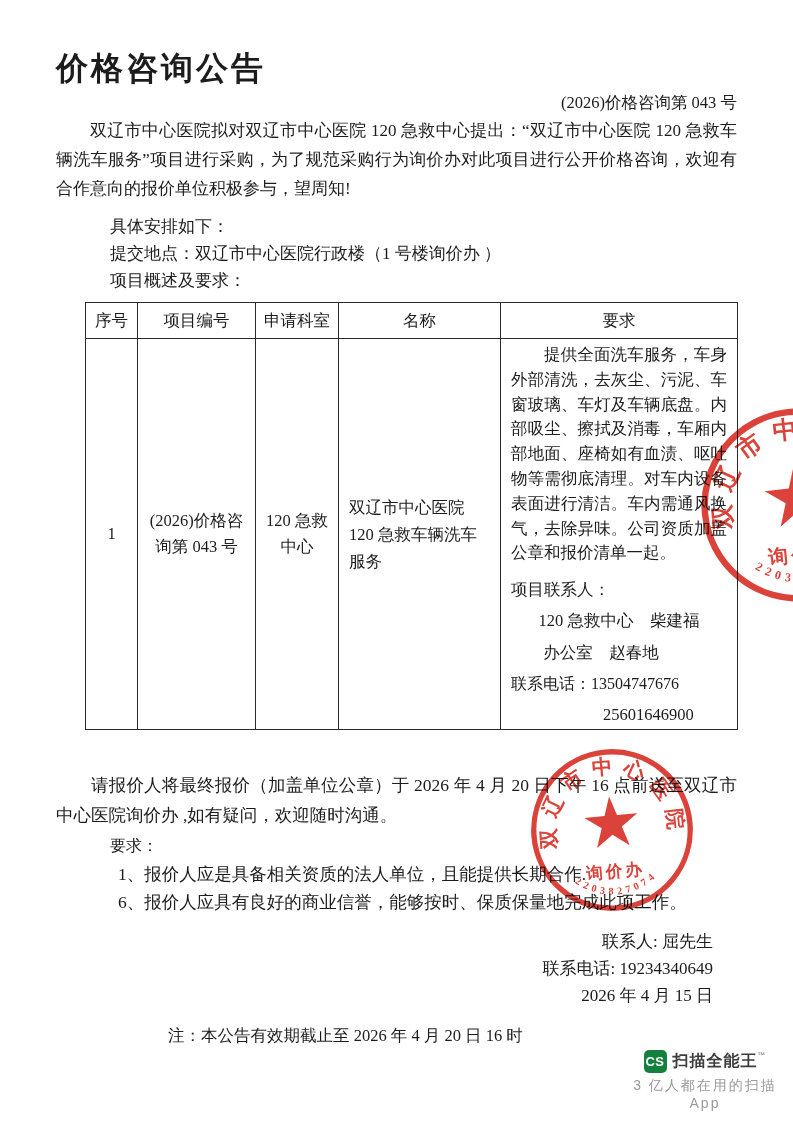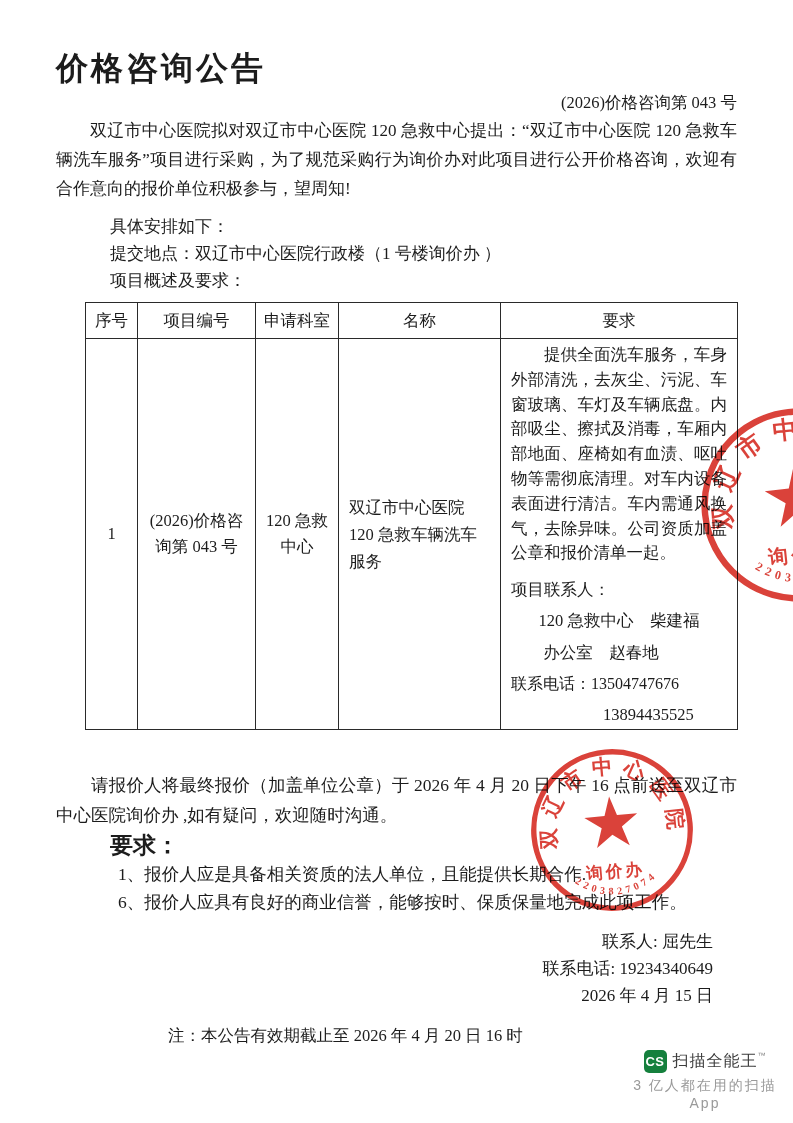--- a/index.html
+++ b/index.html
@@ -74,22 +74,22 @@
   .phone-line-2    { font-size:16.5px; margin-top:10px; padding-left:92px; }
   .closing {
     margin-top:40px;
     font-size:17.5px;
     line-height:30px;
     text-indent:2em;
     text-align:justify;
   }
   .req-heading {
     margin-left:54px;
-    font-weight:bold;
-    font-size:23px;
+    font-weight:normal;
+    font-size:16px;
     line-height:28px;
     margin-top:2px;
   }
   .req-item {
     margin-left:62px;
     font-size:17.5px;
     line-height:28px;
   }
   .signature {
     margin-top:12px;
@@ -124,21 +124,21 @@
   .cs-badge {
     width:23px; height:23px;
     border-radius:5px;
     background:#15803d;
     color:#ffffff;
     font-weight:bold;
     font-size:13px;
     display:flex; align-items:center; justify-content:center;
     letter-spacing:0.5px;
   }
-  .brand-name { font-size:16px; font-weight:normal; color:#3c3c3c; letter-spacing:1px; }
+  .brand-name { font-size:16px; font-weight:bold; color:#3c3c3c; letter-spacing:1px; }
   .brand-tm { font-size:8px; color:#8a8a8a; vertical-align:top; }
   .tagline { margin-top:4px; font-size:14px; color:#9a9a9a; letter-spacing:2px; }
 </style>
 </head>
 <body>
 
 <div class="page">
 
   <h1 class="doc-title">价格咨询公告</h1>
 
@@ -172,21 +172,21 @@
         <td class="c-center">1</td>
         <td class="c-center">(2026)价格咨询第 043 号</td>
         <td class="c-center">120 急救中心</td>
         <td class="c-name">双辽市中心医院 120 急救车辆洗车服务</td>
         <td class="c-req">
           <div class="req-text">提供全面洗车服务，车身外部清洗，去灰尘、污泥、车窗玻璃、车灯及车辆底盘。内部吸尘、擦拭及消毒，车厢内部地面、座椅如有血渍、呕吐物等需彻底清理。对车内设备表面进行清洁。车内需通风换气，去除异味。公司资质加盖公章和报价清单一起。</div>
           <div class="contact-heading">项目联系人：</div>
           <div class="contact-line-1">120 急救中心　柴建福</div>
           <div class="contact-line-2">办公室　赵春地</div>
           <div class="phone-line">联系电话：13504747676</div>
-          <div class="phone-line-2">13894435525</div>
+          <div class="phone-line-2">25601646900</div>
         </td>
       </tr>
     </tbody>
   </table>
 
   <p class="closing">请报价人将最终报价（加盖单位公章）于 2026 年 4 月 20 日下午 16 点前送至双辽市中心医院询价办 ,如有疑问，欢迎随时沟通。</p>
 
   <div class="req-heading">要求：</div>
   <div class="req-item">1、报价人应是具备相关资质的法人单位，且能提供长期合作.</div>
   <div class="req-item">6、报价人应具有良好的商业信誉，能够按时、保质保量地完成此项工作。</div>

